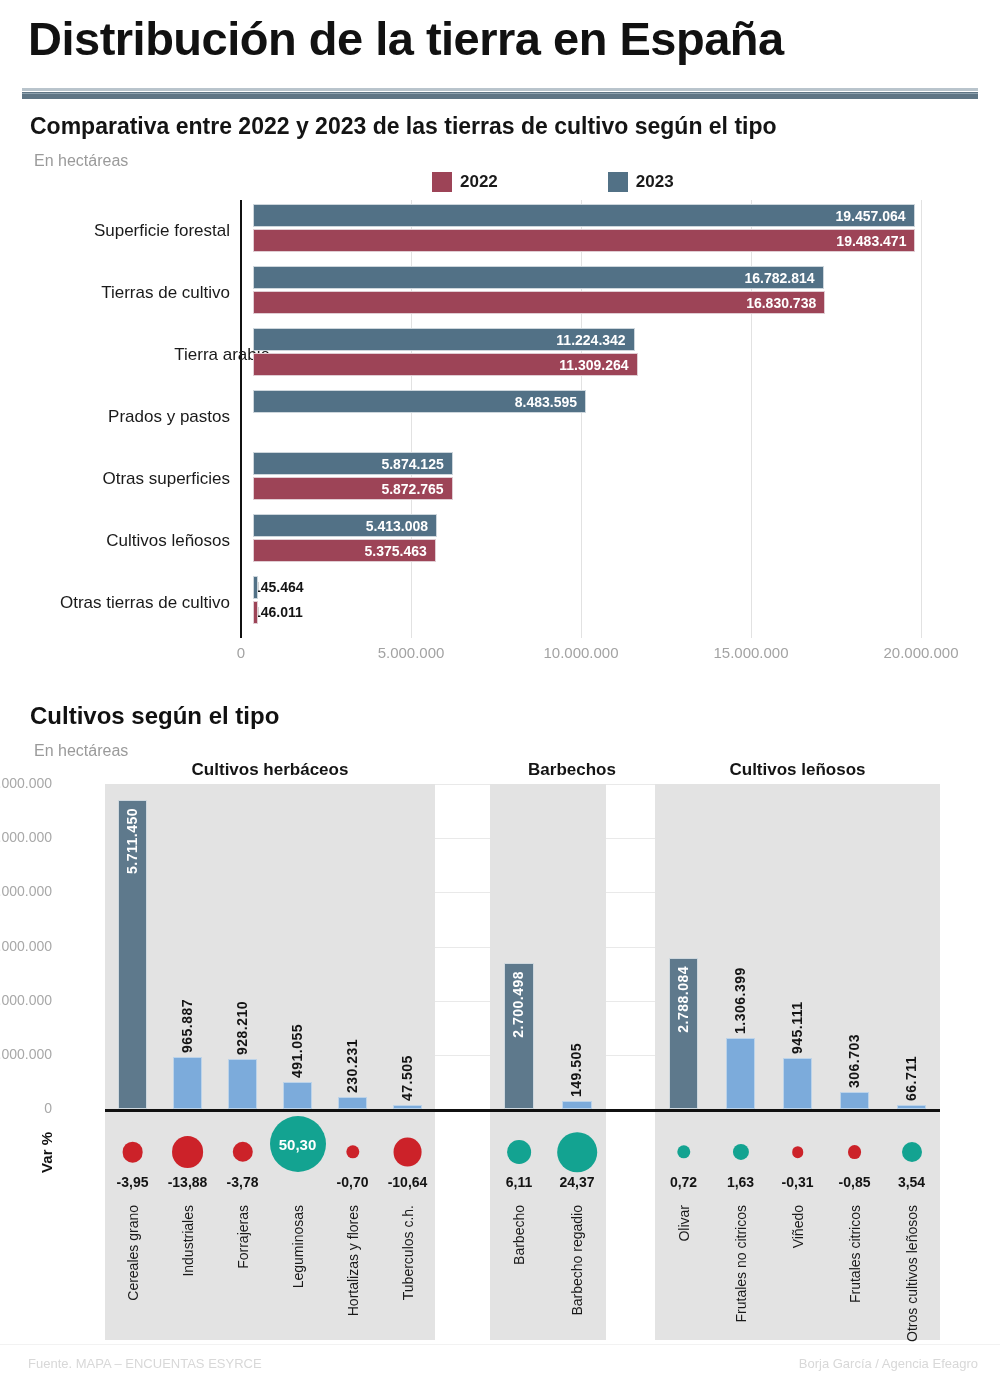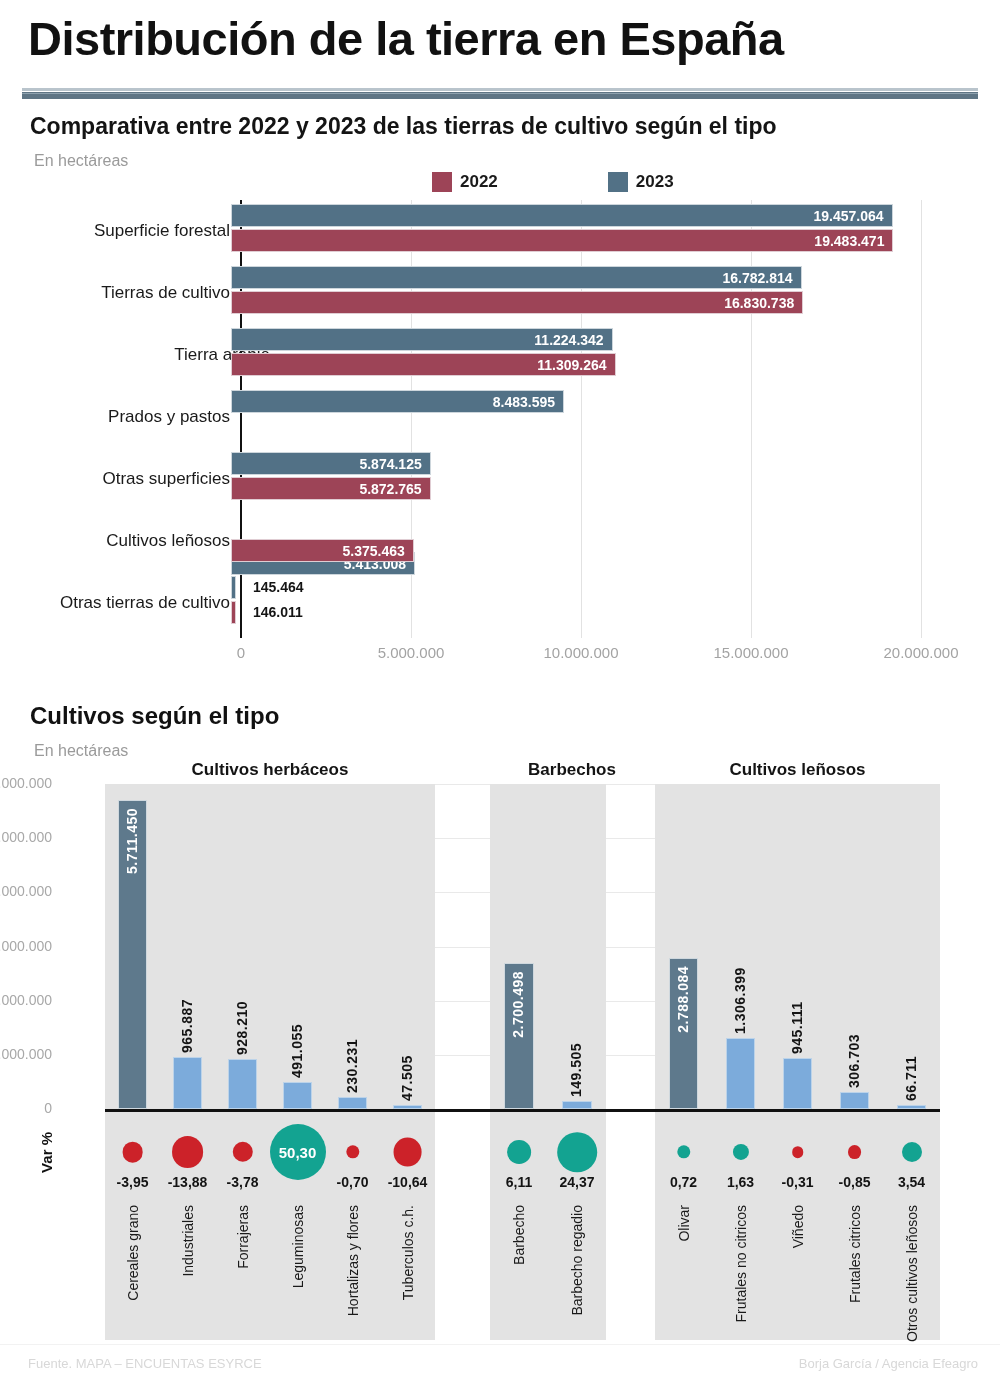--- a/index.html
+++ b/index.html
@@ -44,21 +44,21 @@
   
   .c1{position:absolute;left:0;top:196px;width:1000px;height:470px;}
   .c1 .axis{position:absolute;left:240px;top:4px;width:2px;height:438px;background:#111;}
   .c1 .gl{position:absolute;top:4px;width:1px;height:438px;background:#e2e2e2;}
   .c1 .xlab{position:absolute;top:448px;font-size:15px;color:#a3a3a3;transform:translateX(-50%);white-space:nowrap;}
   .c1row{position:absolute;left:0;width:1000px;height:60px;}
   .c1 .catlabel{
     position:absolute;right:770px;width:220px;text-align:right;
     font-size:17px;color:#1a1a1a;white-space:nowrap;top:19px;
   }
-  .bar{position:absolute;left:231px;height:23px;box-sizing:border-box;}
+  .bar{position:absolute;left:253px;height:23px;box-sizing:border-box;}
   .bar.b2023{top:2px;background:#527186;border:1px solid #cdd6dc;}
   .bar.b2022{top:27px;background:#9d4457;border:1px solid #e0cdd3;}
   .barval{
     position:absolute;font-size:14px;font-weight:bold;line-height:23px;
     white-space:nowrap;
   }
   .barval.inside{right:8px;color:#ffffff;}
   .barval.outside{color:#141414;}
 
   
@@ -189,21 +189,21 @@
         <div class="catlabel">Otras superficies</div>
         <div class="bar b2023" style="width: 199.72px; padding-left: 33px;">
           <div class="barval inside">5.874.125</div>
         </div>
         <div class="bar b2022" style="width: 199.674px;">
           <div class="barval inside">5.872.765</div>
         </div>
       </div>
       <div class="c1row" style="top: 316px;">
         <div class="catlabel">Cultivos leñosos</div>
-        <div class="bar b2023" style="width: 184.042px; margin-top: 38px;">
+        <div class="bar b2023" style="width: 184.042px;">
           <div class="barval inside">5.413.008</div>
         </div>
         <div class="bar b2022" style="width: 182.766px;">
           <div class="barval inside">5.375.463</div>
         </div>
       </div>
       <div class="c1row" style="top: 378px;">
         <div class="catlabel">Otras tierras de cultivo</div>
         <div class="barval outside" style="left: 252.946px; top: 2px;">145.464</div>
         <div class="bar b2023" style="width: 4.94578px;"></div>
@@ -241,21 +241,21 @@
       <div class="bubble" style="width: 31.8438px; height: 31.8438px; left: 187.5px; top: 392px; background: rgb(204, 34, 41);"></div>
       <div class="varval" style="left: 187.5px; top: 414px;">-13,88</div>
       <div class="catrot" style="left: 179.5px; top: 445px;">Industriales</div>
       <div class="vbar light" style="left: 228.2px; width: 28.6px; height: 50.278px; top: 298.722px; bottom: auto;"></div>
       <div class="vval outside" style="left: 233.5px; top: 194.722px; bottom: auto; height: 100px; display: flex; align-items: flex-end;">928.210</div>
       <div class="bubble" style="width: 20.443px; height: 20.443px; left: 242.5px; top: 392px; background: rgb(204, 34, 41);"></div>
       <div class="varval" style="left: 242.5px; top: 414px;">-3,78</div>
       <div class="catrot" style="left: 234.5px; top: 445px;">Forrajeras</div>
       <div class="vbar light" style="left: 283.2px; width: 28.6px; height: 26.5988px; top: 322.401px; bottom: auto;"></div>
       <div class="vval outside" style="left: 288.5px; top: 218.401px; bottom: auto; height: 100px; display: flex; align-items: flex-end;">491.055</div>
-      <div class="bubble" style="width: 56px; height: 56px; left: 297.5px; top: 392px; background: rgb(19, 163, 145);">
+      <div class="bubble" style="width: 56px; height: 56px; left: 297.5px; top: 384px; background: rgb(19, 163, 145);">
         <span class="btxt">50,30</span>
       </div>
       <div class="catrot" style="left: 289.5px; top: 445px;">Leguminosas</div>
       <div class="vbar light" style="left: 338.2px; width: 28.6px; height: 12.4708px; top: 336.529px; bottom: auto;"></div>
       <div class="vval outside" style="left: 343.5px; top: 232.529px; bottom: auto; height: 100px; display: flex; align-items: flex-end;">230.231</div>
       <div class="bubble" style="width: 13.3546px; height: 13.3546px; left: 352.5px; top: 392px; background: rgb(204, 34, 41);"></div>
       <div class="varval" style="left: 352.5px; top: 414px;">-0,70</div>
       <div class="catrot" style="left: 344.5px; top: 445px;">Hortalizas y flores</div>
       <div class="vbar light" style="left: 393.2px; width: 28.6px; height: 4px; top: 345px; bottom: auto;"></div>
       <div class="vval outside" style="left: 398.5px; top: 241px; bottom: auto; height: 100px; display: flex; align-items: flex-end;">47.505</div>

